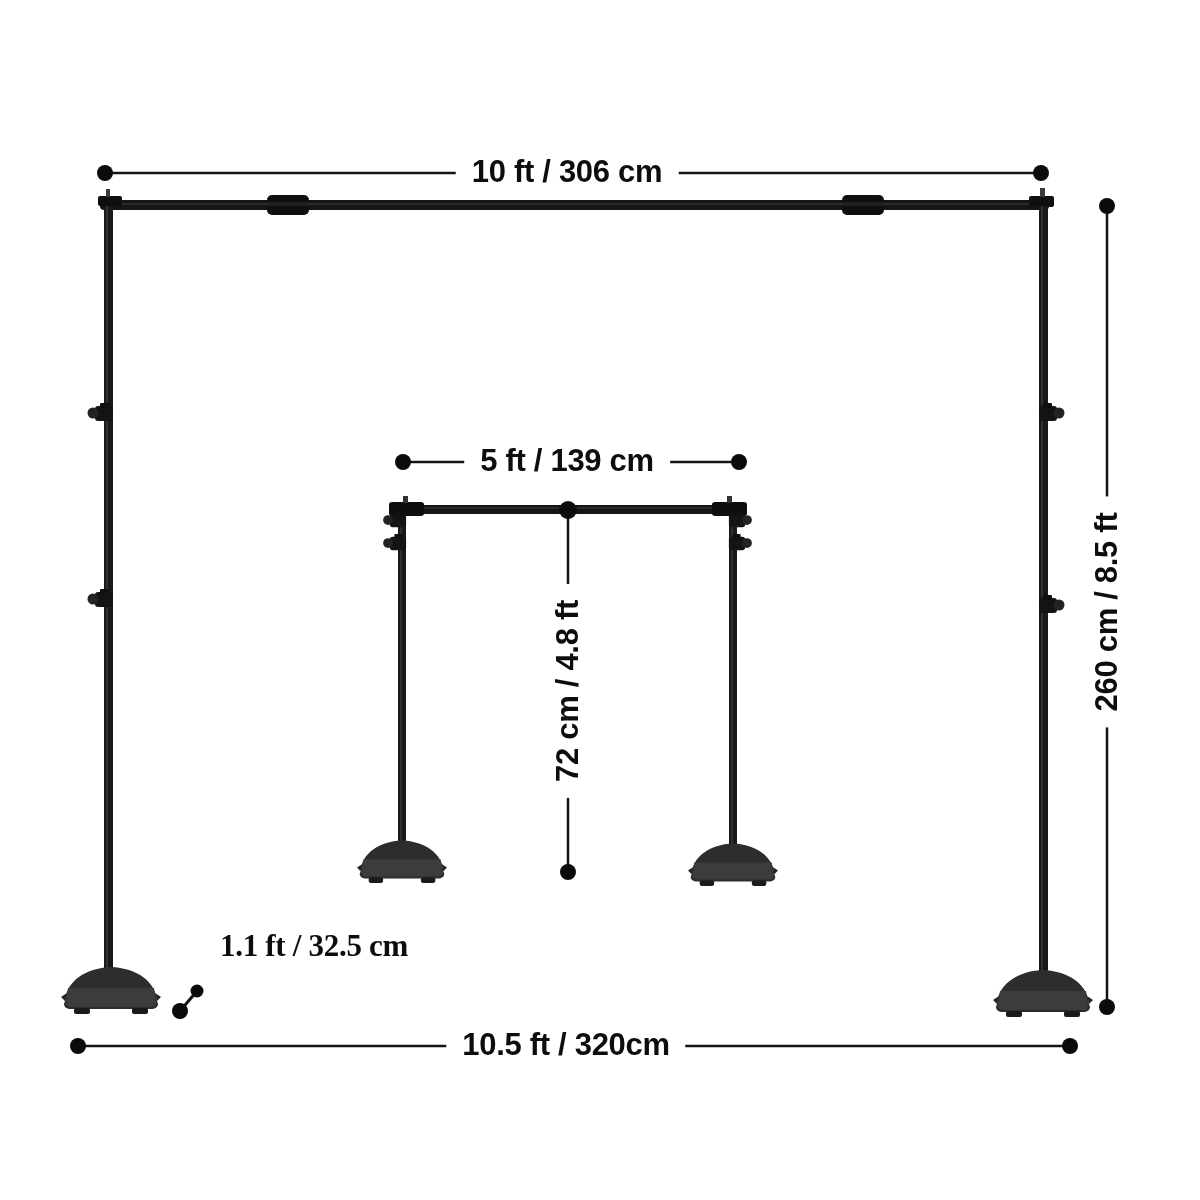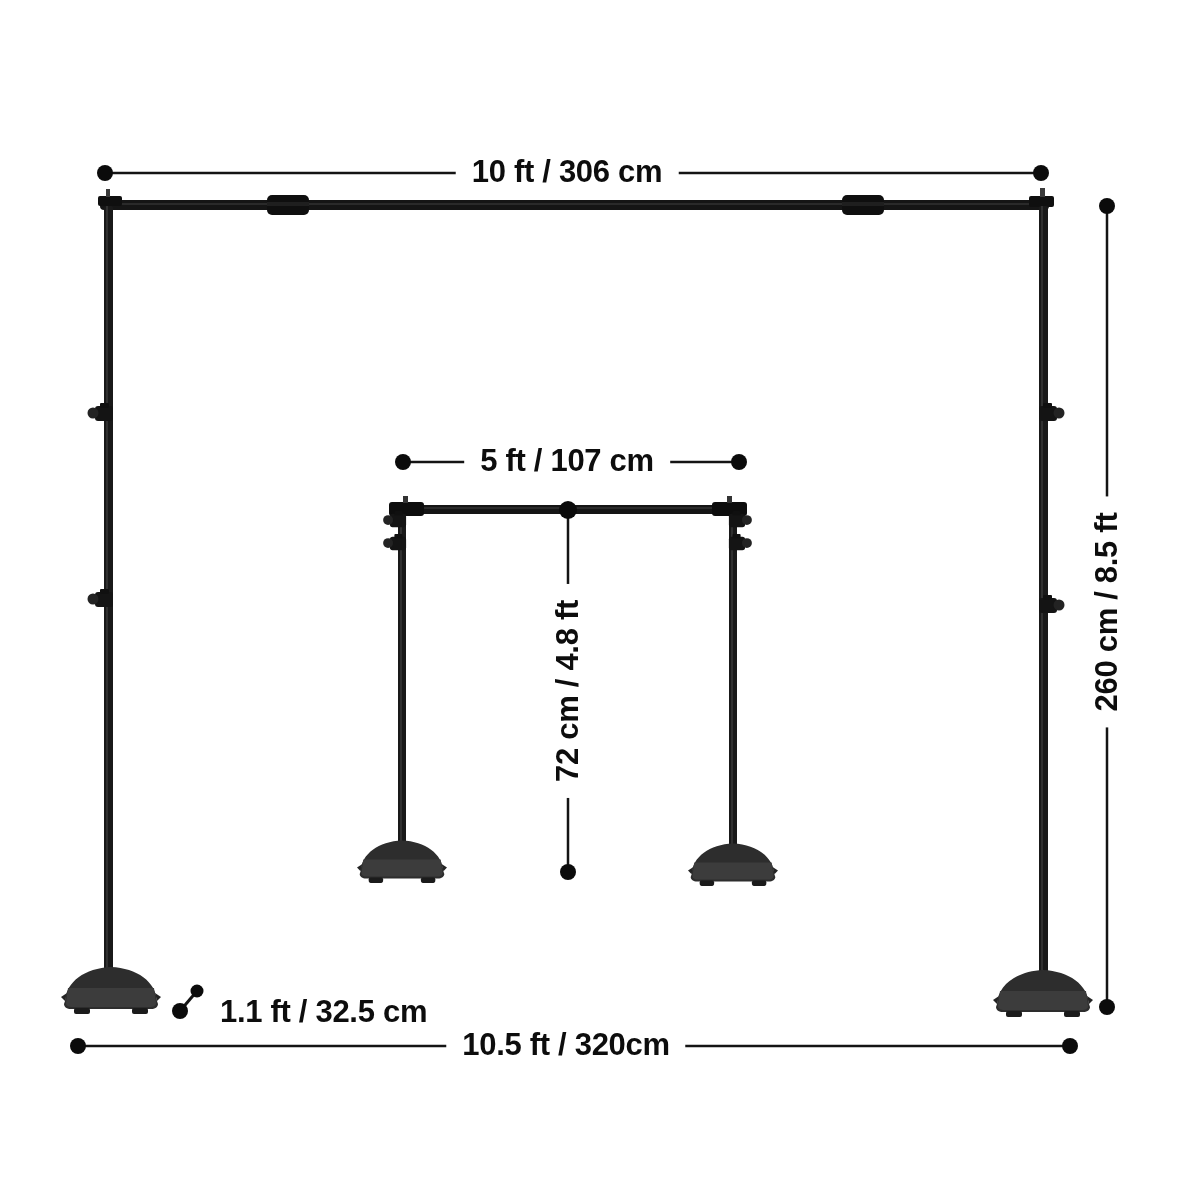--- a/index.html
+++ b/index.html
@@ -147,23 +147,23 @@
       <g>
         <line x1="180" y1="1011" x2="197" y2="991" stroke-width="3"></line>
         <circle cx="180" cy="1011" r="8" stroke="none"></circle>
         <circle cx="197" cy="991" r="6.5" stroke="none"></circle>
       </g>
     </g>
   </svg>
 
   <div class="dim-label" style="left: 567px; top: 172px;">10 ft / 306 cm</div>
 
-  <div class="dim-label" style="left: 567px; top: 461px;">5 ft / 107 cm</div>
+  <div class="dim-label" style="left: 567px; top: 461px;">5 ft / 139 cm</div>
 
   <div class="dim-label vertical" style="left: 568px; top: 691px;">72 cm / 4.8 ft</div>
 
   <div class="dim-label vertical" style="left: 1107px; top: 612px;">260 cm / 8.5 ft</div>
 
-  <div class="dim-label left-anchored" style="left: 214px; top: 1012px;">1.1 ft / 32.5 cm</div>
+  <div class="dim-label left-anchored" style="left: 214px; top: 946px; font-family: Liberation Serif, serif;">1.1 ft / 32.5 cm</div>
 
   <div class="dim-label" style="left: 566px; top: 1045px; text-align: center;">10.5 ft / 320cm</div>
 
 </div>
 
 </body></html>

